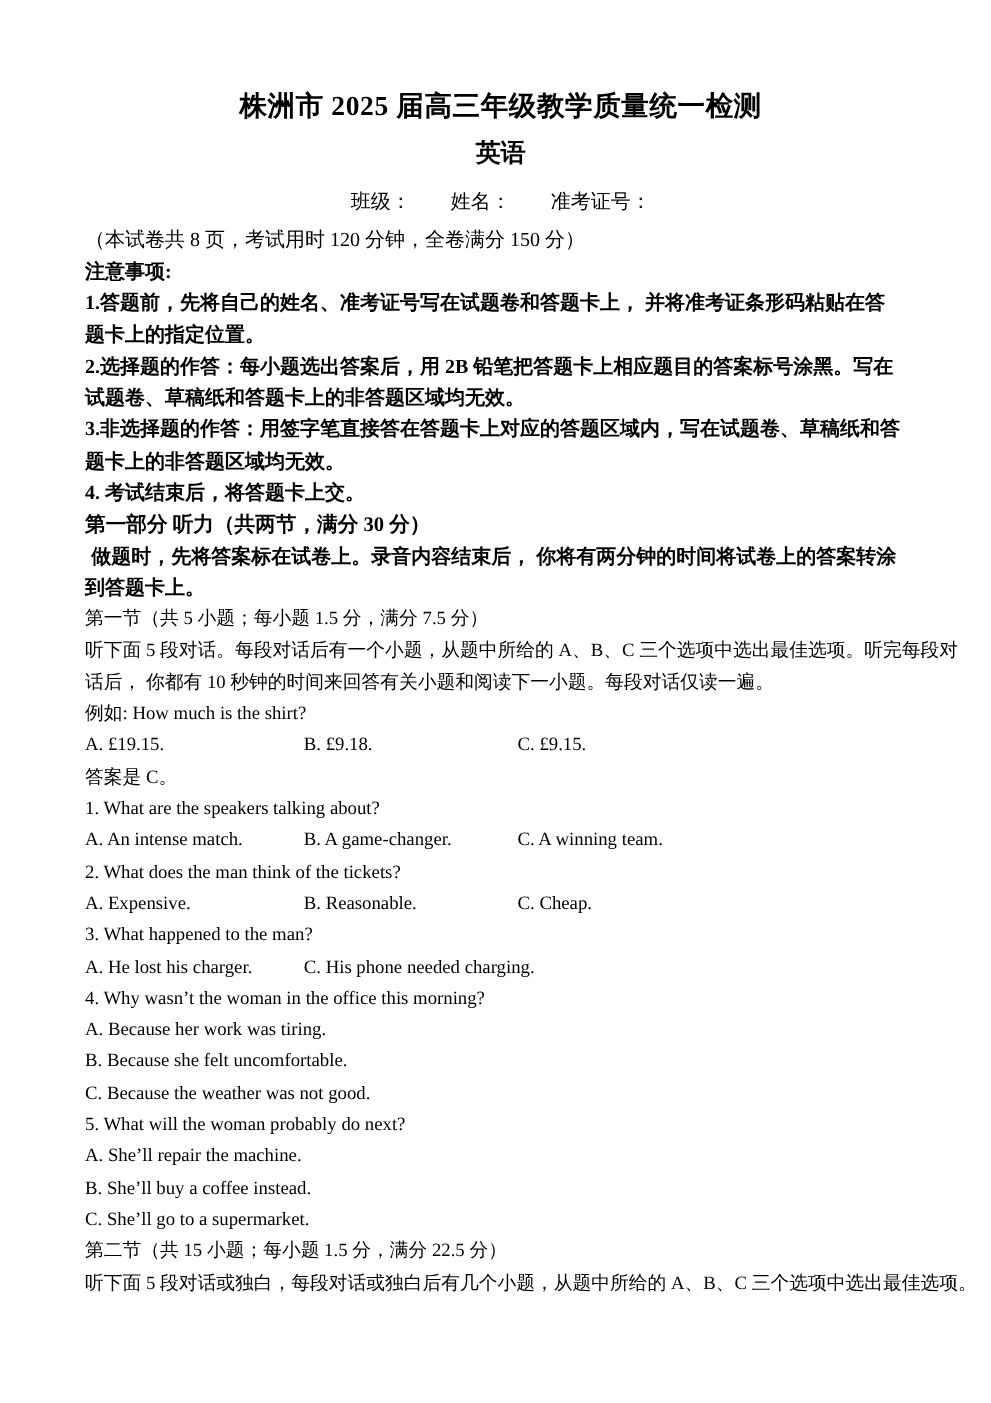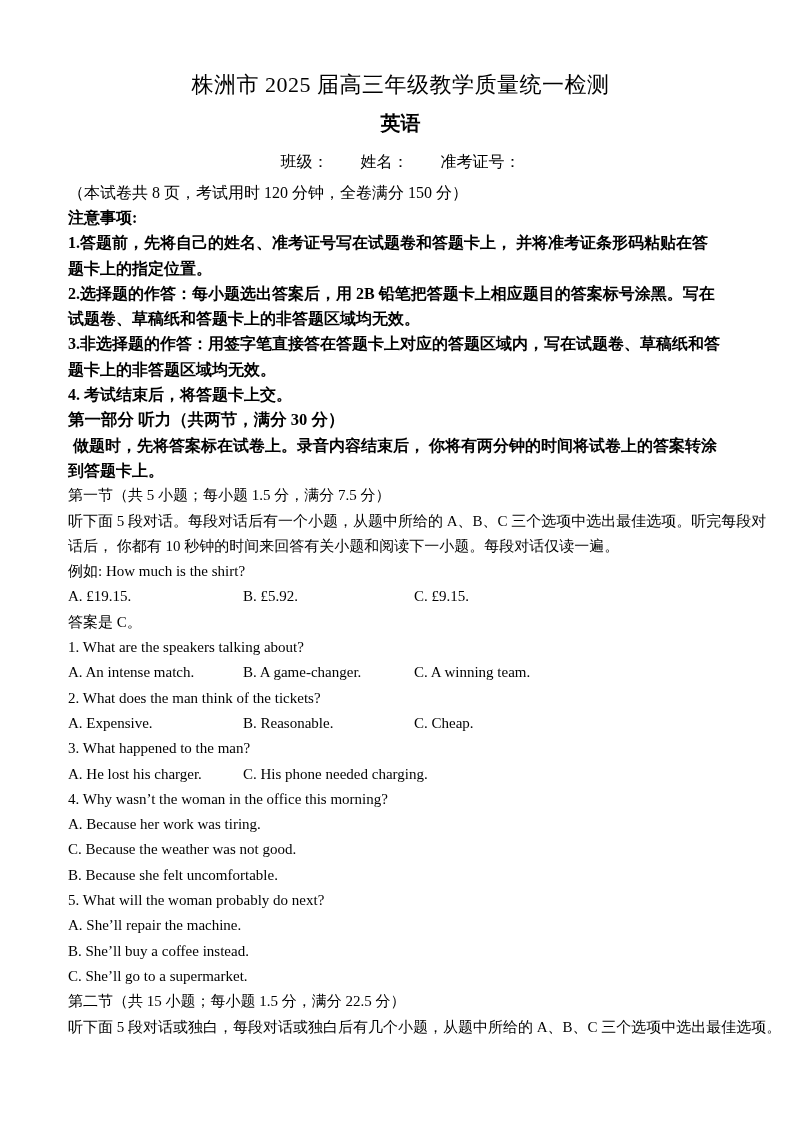--- a/index.html
+++ b/index.html
@@ -8,21 +8,21 @@
     width:793px; height:1122px;
     background:#ffffff;
     box-sizing:border-box;
     padding:70px 60px 0 68px;
     overflow:hidden;
     font-family:"Liberation Serif","DejaVu Serif",serif;
     color:#000;
   }
   .title {
     text-align:center;
-    font-weight:normal;
+    font-weight:bold;
     font-size:22px;
     line-height:30px;
     letter-spacing:0.5px;
   }
   .subject {
     text-align:center;
     font-weight:bold;
     font-size:20px;
     line-height:28px;
     margin-top:9px;
@@ -91,21 +91,21 @@
   <div class="l lb indent">做题时，先将答案标在试卷上。录音内容结束后， 你将有两分钟的时间将试卷上的答案转涂</div>
   <div class="l lb">到答题卡上。</div>
 
   <div class="l">第一节（共 5 小题；每小题 1.5 分，满分 7.5 分）</div>
   <div class="l">听下面 5 段对话。每段对话后有一个小题，从题中所给的 A、B、C 三个选项中选出最佳选项。听完每段对</div>
   <div class="l">话后， 你都有 10 秒钟的时间来回答有关小题和阅读下一小题。每段对话仅读一遍。</div>
 
   <div class="l">例如: How much is the shirt?</div>
   <div class="l opt-row">
     <span class="opt-a">A. £19.15.</span>
-    <span class="opt-b">B. £5.92.</span>
+    <span class="opt-b">B. £9.18.</span>
     <span class="opt-c">C. £9.15.</span>
   </div>
   <div class="l">答案是 C。</div>
 
   <div class="l">1. What are the speakers talking about?</div>
   <div class="l opt-row">
     <span class="opt-a">A. An intense match.</span>
     <span class="opt-b">B. A game-changer.</span>
     <span class="opt-c">C. A winning team.</span>
   </div>
@@ -118,22 +118,22 @@
   </div>
 
   <div class="l">3. What happened to the man?</div>
   <div class="l opt-row">
     <span class="opt-a">A. He lost his charger.</span>
     <span class="opt-c">C. His phone needed charging.</span>
   </div>
 
   <div class="l">4. Why wasn’t the woman in the office this morning?</div>
   <div class="l">A. Because her work was tiring.</div>
+  <div class="l">B. Because she felt uncomfortable.</div>
   <div class="l">C. Because the weather was not good.</div>
-  <div class="l">B. Because she felt uncomfortable.</div>
 
   <div class="l">5. What will the woman probably do next?</div>
   <div class="l">A. She’ll repair the machine.</div>
   <div class="l">B. She’ll buy a coffee instead.</div>
   <div class="l">C. She’ll go to a supermarket.</div>
 
   <div class="l">第二节（共 15 小题；每小题 1.5 分，满分 22.5 分）</div>
   <div class="l">听下面 5 段对话或独白，每段对话或独白后有几个小题，从题中所给的 A、B、C 三个选项中选出最佳选项。</div>
 
 </div>

